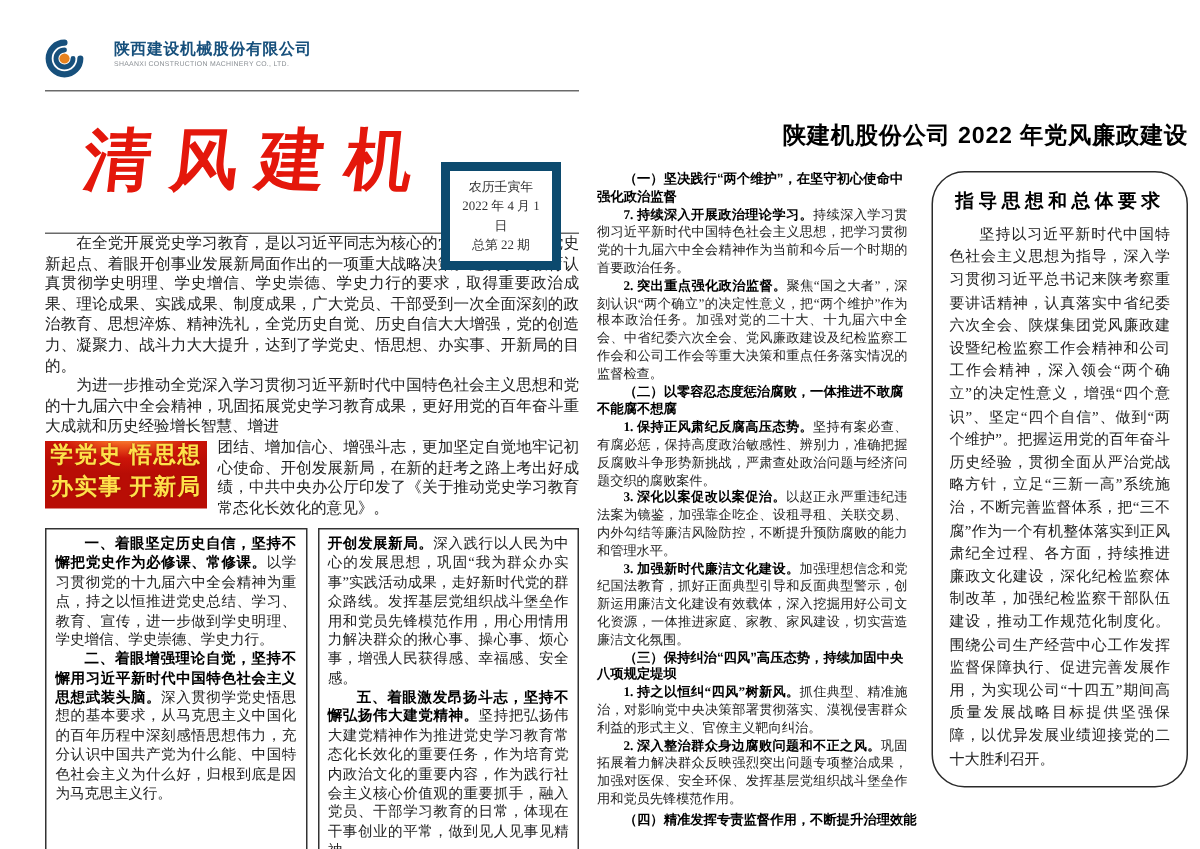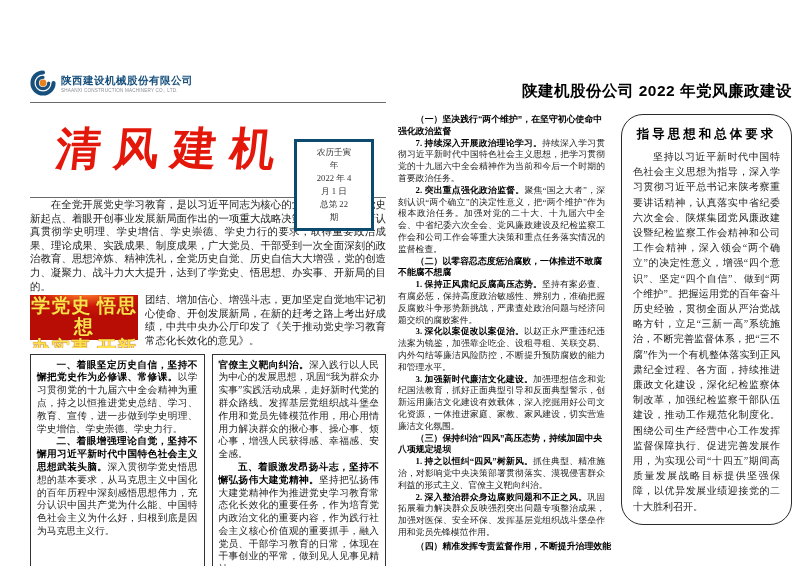--- a/index.html
+++ b/index.html
@@ -2,35 +2,35 @@
 <html><head>
 <meta charset="utf-8">
 <style>
   * { margin:0; padding:0; box-sizing:border-box; }
   html,body { background:#ffffff; }
   body { font-family:"Liberation Serif","DejaVu Serif",serif; color:#1a1a1a; }
   #canvas { position:relative; width:800px; height:566px; background:#fff; overflow:hidden; }
 
   
   .left-page { position:absolute; left:30px; top:26px; width:356px; }
-  .logo-row { display:flex; align-items:center; gap:5px; height:30px;margin-top:42px; }
+  .logo-row { display:flex; align-items:flex-start; gap:20px; height:30px; }
   .logo-mark { width:26px; height:26px; flex:0 0 auto; }
   .logo-text-cn { font-family:"Liberation Sans","DejaVu Sans",sans-serif; font-weight:bold; font-size:10.5px; color:#17507c; letter-spacing:.5px; }
   .logo-text-en { font-family:"Liberation Sans","DejaVu Sans",sans-serif; font-size:4.6px; color:#8a8f94; letter-spacing:.2px; }
   .rule { border-top:1px solid #6a6a6a; margin-top:4px; }
   .masthead { position:relative; height:90px; }
   .masthead-title { position:absolute; left:26px; top:16px; font-size:45px; font-weight:bold; color:#e4170b; letter-spacing:13px; transform:skewX(-6deg); white-space:nowrap; }
-  .date-box { position:absolute; right:12px; top:36px; width:80px; border:3px solid #0c4a6e; padding:4px 18px; text-align:center; font-size:8.6px; line-height:13px; color:#333; background:#fff; }
+  .date-box { position:absolute; right:12px; top:47px; width:80px; border:6px solid #0c4a6e; padding:4px 5px; text-align:center; font-size:8.6px; line-height:13px; color:#333; background:#fff; }
   .headline { text-align:center; font-size:19px; font-weight:bold; letter-spacing:1px; margin:12px 0 9px; color:#111; }
   .body-p { font-size:10.4px; line-height:13.6px; text-align:justify; text-indent:2em; color:#222; }
   .body-p + .body-p { margin-top:0; }
   .para-banner { margin-top:0; overflow:hidden; }
   .study-banner { float:left; width:108px; height:45px; margin:2px 7px 1px 0;
      background:radial-gradient(ellipse 70% 60% at 50% -12%, #ffb057 0%, #ef5a1d 30%, #cd1509 62%, #b80d05 100%);
-     color:#ffe14a; font-weight:bold; font-size:19px; line-height:21px; text-align:center; letter-spacing:1px;
+     color:#ffe14a; font-weight:bold; font-size:15px; line-height:21px; text-align:center; letter-spacing:1px;
      text-shadow:0 0 1px #7e0b00; }
   .banner-text { font-size:10.4px; line-height:13.6px; text-align:justify; color:#222; display:block; }
   .two-boxes { display:flex; gap:7px; margin-top:6px; }
   .article-box { flex:1 1 0; border:1px solid #333; padding:4px 6px; }
   .article-box .item { font-size:9.7px; line-height:12.8px; text-align:justify; text-indent:2em; color:#222; }
   .article-box .item.noindent { text-indent:0; }
   .article-box .item b { color:#000; }
 
   
   .right-page { position:absolute; left:398px; top:80px; width:394px; }
@@ -73,36 +73,37 @@
         <div>农历壬寅年</div>
         <div>2022 年 4 月 1 日</div>
         <div>总第 22 期</div>
       </div>
     </div>
 
     <div class="rule"></div>
 
 
     <p class="body-p">在全党开展党史学习教育，是以习近平同志为核心的党中央立足百年党史新起点、着眼开创事业发展新局面作出的一项重大战略决策。这次学习教育认真贯彻学史明理、学史增信、学史崇德、学史力行的要求，取得重要政治成果、理论成果、实践成果、制度成果，广大党员、干部受到一次全面深刻的政治教育、思想淬炼、精神洗礼，全党历史自觉、历史自信大大增强，党的创造力、凝聚力、战斗力大大提升，达到了学党史、悟思想、办实事、开新局的目的。</p>
+    <p class="body-p">为进一步推动全党深入学习贯彻习近平新时代中国特色社会主义思想和党的十九届六中全会精神，巩固拓展党史学习教育成果，更好用党的百年奋斗重大成就和历史经验增长智慧、增进</p>
 
     <div class="para-banner">
       <div class="study-banner">
         <div>学党史 悟思想</div>
         <div>办实事 开新局</div>
       </div>
       <span class="banner-text">团结、增加信心、增强斗志，更加坚定自觉地牢记初心使命、开创发展新局，在新的赶考之路上考出好成绩，中共中央办公厅印发了《关于推动党史学习教育常态化长效化的意见》。</span>
     </div>
 
     <div class="two-boxes">
       <div class="article-box">
           <p class="item"><b>一、着眼坚定历史自信，坚持不懈把党史作为必修课、常修课。</b><span>以学习贯彻党的十九届六中全会精神为重点，持之以恒推进党史总结、学习、教育、宣传，进一步做到学史明理、学史增信、学史崇德、学史力行。</span></p>
           <p class="item"><b>二、着眼增强理论自觉，坚持不懈用习近平新时代中国特色社会主义思想武装头脑。</b><span>深入贯彻学党史悟思想的基本要求，从马克思主义中国化的百年历程中深刻感悟思想伟力，充分认识中国共产党为什么能、中国特色社会主义为什么好，归根到底是因为马克思主义行。</span></p>
         </div>
       <div class="article-box">
-          <p class="item noindent"><b>官僚主义靶向纠治。</b><span>深入践行以人民为中心的发展思想，巩固“我为群众办实事”实践活动成果，走好新时代党的群众路线。发挥基层党组织战斗堡垒作用和党员先锋模范作用，用心用情用力解决群众的揪心事、操心事、烦心事，增强人民获得感、幸福感、安全感。</span></p>
+          <p class="item noindent"><b>开创发展新局。</b><span>深入践行以人民为中心的发展思想，巩固“我为群众办实事”实践活动成果，走好新时代党的群众路线。发挥基层党组织战斗堡垒作用和党员先锋模范作用，用心用情用力解决群众的揪心事、操心事、烦心事，增强人民获得感、幸福感、安全感。</span></p>
           <p class="item"><b>五、着眼激发昂扬斗志，坚持不懈弘扬伟大建党精神。</b><span>坚持把弘扬伟大建党精神作为推进党史学习教育常态化长效化的重要任务，作为培育党内政治文化的重要内容，作为践行社会主义核心价值观的重要抓手，融入党员、干部学习教育的日常，体现在干事创业的平常，做到见人见事见精神。</span></p>
         </div>
     </div>
 
   </div>
 
   <div class="right-page">
 
     <div class="rp-title">
       <div>陕建机股份公司 2022 年党风廉政建设</div>

